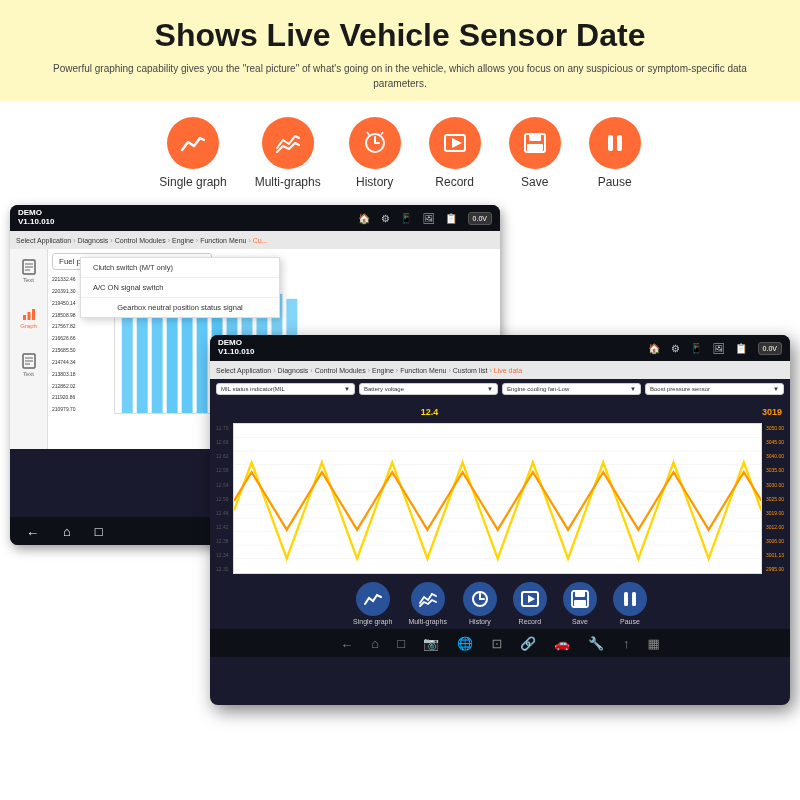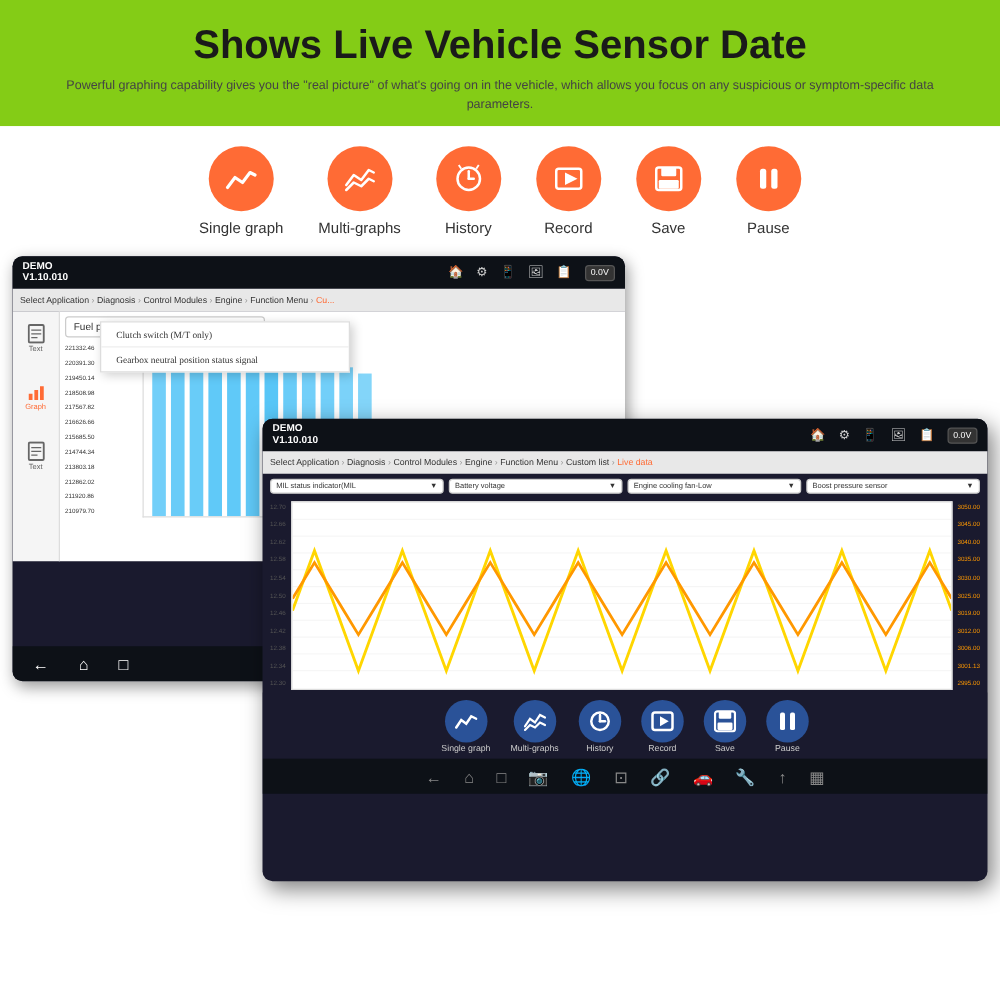--- a/index.html
+++ b/index.html
@@ -8,21 +8,21 @@
       height: 800px;
       background: #fff;
       font-family: Arial, sans-serif;
       overflow: hidden;
     }
 
     
     .header-section {
       text-align: center;
       padding: 18px 40px 10px;
-      background: #84cc16;
+      background: #fef9c3;
     }
     .main-title {
       font-size: 32px;
       font-weight: 900;
       color: #1a1a1a;
       line-height: 1.1;
       margin-bottom: 8px;
     }
     .subtitle {
       font-size: 10px;
@@ -190,24 +190,24 @@
       color: #fff;
       font-size: 8px;
       padding: 5px 8px;
       font-weight: bold;
     }
     .dropdown-item {
       font-size: 7.5px;
       color: #333;
       padding: 5px 12px;
       border-bottom: 1px solid #eee;
-      font-family: Liberation Serif, serif;
     }
     .dropdown-item:last-child {
       border-bottom: none;
+      text-align: center;
     }
 
     
     .bottom-nav {
       position: absolute;
       bottom: 0;
       left: 0;
       right: 0;
       height: 28px;
       background: #0d1117;
@@ -534,20 +534,21 @@
               <rect x="115" y="20" width="8" height="120" fill="#4fc3f7" opacity="0.75"></rect>
               <rect x="126" y="25" width="8" height="115" fill="#4fc3f7" opacity="0.7"></rect>
             </svg>
           </div>
         </div>
       </div>
     </div>
 
     <div class="dropdown-overlay">
       <div class="dropdown-item">Clutch switch (M/T only)</div>
+      <div class="dropdown-item">A/C ON signal switch</div>
       <div class="dropdown-item">Gearbox neutral position status signal</div>
     </div>
 
     <div class="bottom-nav">
       <span class="bottom-nav-icon">←</span>
       <span class="bottom-nav-icon">⌂</span>
       <span class="bottom-nav-icon">□</span>
     </div>
   </div>
 
@@ -596,20 +597,30 @@
       <div class="front-dropdown">
         <span style="font-size:6px;">Engine cooling fan-Low</span>
           <span class="front-dropdown-arrow">▼</span>
       </div>
       <div class="front-dropdown">
         <span style="font-size:6px;">Boost pressure sensor</span>
           <span class="front-dropdown-arrow">▼</span>
       </div>
     </div>
 
+    <div class="chart-labels">
+      <div style="flex:1;"></div>
+      <div style="flex:1; text-align:center;">
+        <span class="chart-label-yellow">12.4</span>
+      </div>
+      <div style="flex:1;"></div>
+      <div style="flex:1; text-align:right;">
+        <span class="chart-label-orange">3019</span>
+      </div>
+    </div>
 
     <div class="front-chart-area">
 
       <div class="front-y-axis">
         <span class="front-y-val">12.70</span>
         <span class="front-y-val">12.66</span>
         <span class="front-y-val">12.62</span>
         <span class="front-y-val">12.58</span>
         <span class="front-y-val">12.54</span>
         <span class="front-y-val">12.50</span>

